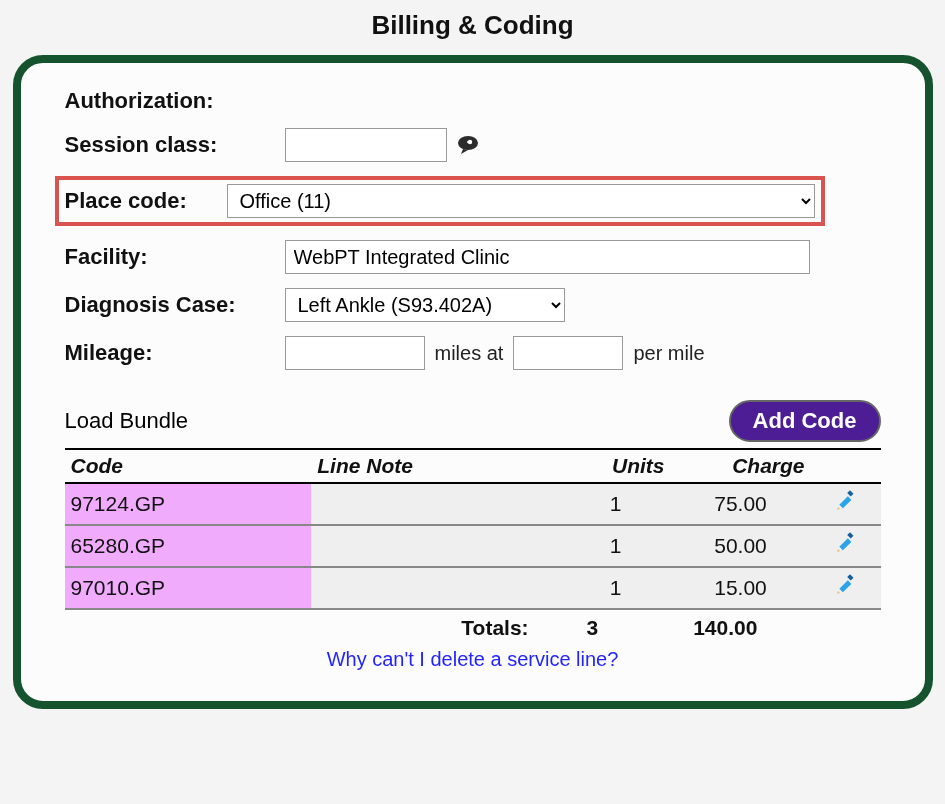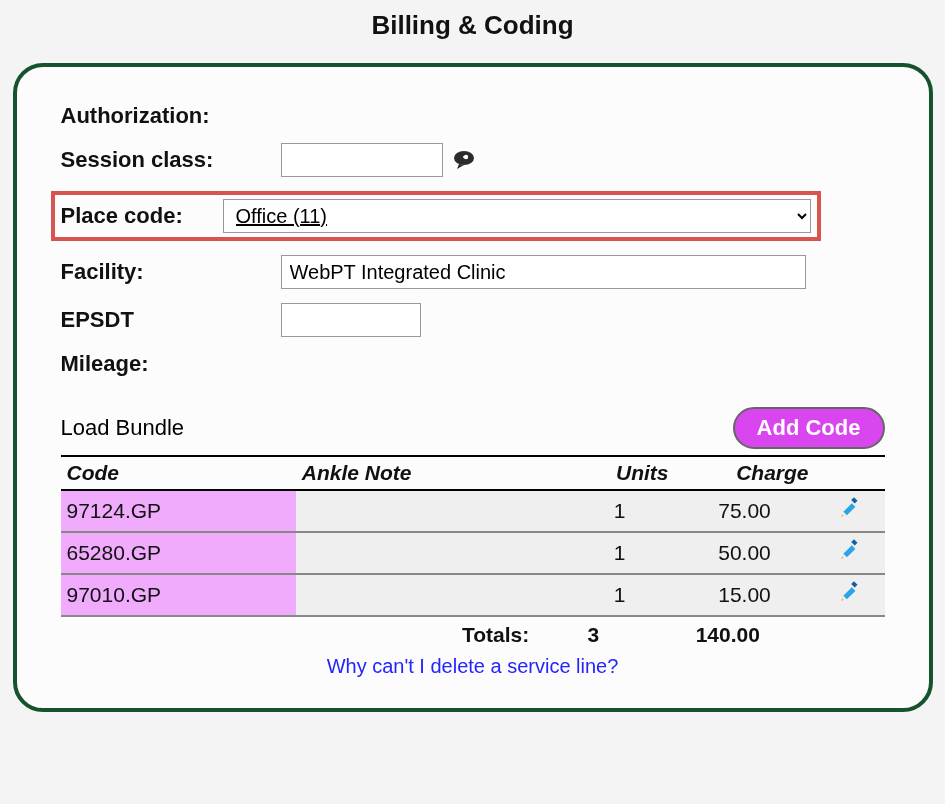--- a/index.html
+++ b/index.html
@@ -9,27 +9,27 @@
     background: #f4f4f4;
     font-family: Arial, Helvetica, sans-serif;
     font-size: 20px;
     color: #111;
     width: 945px;
   }
   .page-title {
     text-align: center;
     font-weight: bold;
     font-size: 26px;
-    margin: 0 0 22px 0;
+    margin: 0 0 14px 0;
   }
   .panel {
-    border: 4px solid #14532d;
+    border: 8px solid #14532d;
     border-radius: 30px;
     background: #fcfcfc;
-    padding: 36px 44px 30px 44px;
+    padding: 25px 44px 30px 44px;
     width: 920px;
     margin: 4px auto;
   }
   .row {
     display: flex;
     align-items: center;
     margin-bottom: 14px;
   }
   .label {
     width: 220px;
@@ -48,21 +48,21 @@
     text-decoration: none;
   }
   input.text, select.select, .fake-input {
     border: 1px solid #999;
     background: #fff;
     font-size: 20px;
     padding: 4px 8px;
     height: 34px;
   }
   .session-input { width: 162px; }
-  .place-select { width: 588px; height: 36px; text-decoration: underline; }
+  .place-select { width: 588px; height: 36px; }
   .facility-input { width: 525px; }
   .diag-select { width: 280px; height: 36px; }
   .epsdt-input { width: 140px; }
   .miles-input { width: 140px; }
   .permile-input { width: 110px; }
 
   .highlight-row {
     border: 4px solid #d9534f;
     padding: 4px 6px;
     margin-left: -10px;
@@ -84,21 +84,21 @@
     align-items: center;
     margin-top: 30px;
     margin-bottom: 6px;
   }
   .load-bundle {
     color: #000000;
     font-size: 22px;
     cursor: pointer;
   }
   .add-code-btn {
-    background: #d946ef;
+    background: #4c1d95;
     color: #fff;
     border: 2px solid #666;
     border-radius: 22px;
     padding: 6px 22px;
     font-size: 22px;
     font-weight: bold;
     cursor: pointer;
   }
 
   table.codes {
@@ -188,42 +188,50 @@
     </div>
   </div>
 
   <div class="row">
     <div class="label">Facility:</div>
     <div class="value-area">
       <input class="text facility-input" value="WebPT Integrated Clinic" style="">
     </div>
   </div>
 
-
-  <div class="row">
-    <div class="label">EPSDT</div>
-    <div class="value-area">
-      <input class="text epsdt-input" value="" style="">
-    </div>
-  </div>
+  <div class="row">
+    <div class="label">Diagnosis Case:</div>
+    <div class="value-area">
+      <select class="select diag-select">
+        <option>Left Ankle (S93.402A)</option>
+      </select>
+    </div>
+  </div>
+
 
   <div class="row">
     <div class="label">Mileage:</div>
+    <div class="value-area">
+      <input class="text miles-input" value="" style="">
+      <span class="mileage-text">miles at</span>
+      <input class="text permile-input" value="" style="">
+      <span class="mileage-text">per mile</span>
+    </div>
   </div>
 
   <div class="actions-row">
     <span class="load-bundle">Load Bundle</span>
     <button class="add-code-btn">Add Code</button>
   </div>
 
   <table class="codes">
     <thead>
       <tr>
         <th>Code</th>
-        <th>Ankle Note</th>
+        <th>Line Note</th>
         <th class="units">Units</th>
         <th class="charge">Charge</th>
         <th></th>
       </tr>
     </thead>
     <tbody id="codes-body">
         <tr>
           <td>97124.GP</td>
           <td></td>
           <td class="units">1</td>

